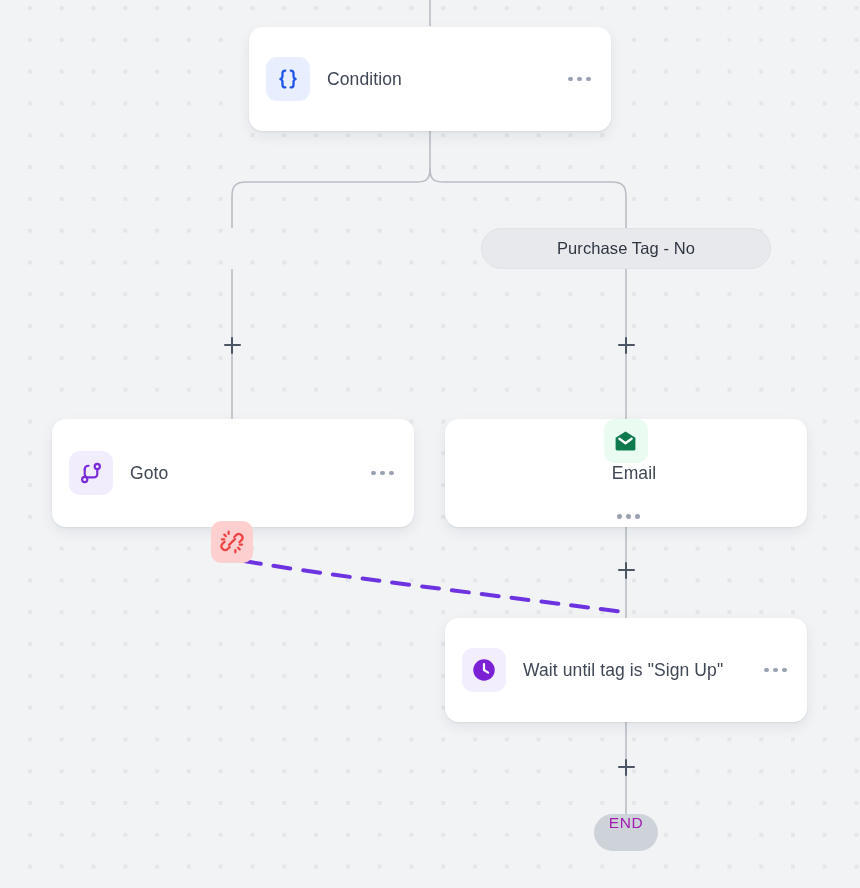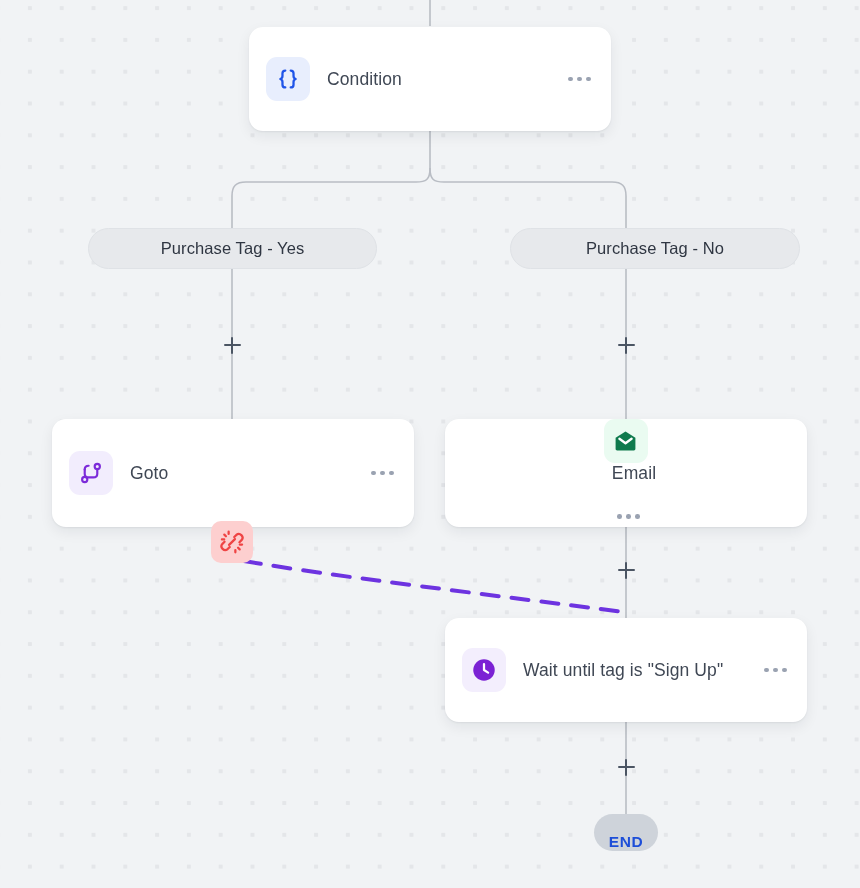--- a/index.html
+++ b/index.html
@@ -105,26 +105,25 @@
   }
 
   
   .end-pill {
     position: absolute;
     box-sizing: border-box;
     height: 37px;
     border-radius: 19px;
     background: #ced3da;
     display: flex;
-    align-items: flex-end;
+    align-items: flex-start;
     justify-content: center;
     font-size: 15.5px;
-    color: #1d4ed8;
+    color: #a21caf;
     letter-spacing: .6px;
-    font-weight: bold;
   }
 
   
   .plus {
     position: absolute;
     width: 26px;
     height: 26px;
     display: flex;
     align-items: center;
     justify-content: center;
@@ -209,25 +208,22 @@
       </svg>
     </div>
     <div class="node-label">Condition</div>
     <div class="kebab">
       <i></i>
         <i></i>
         <i></i>
     </div>
   </div>
 
-  <div class="branch-pill" style="left:88px; top:228px; width:289px;">
-    <span>Purchase Tag - Yes</span>
-  </div>
-
-  <div class="branch-pill" style="left:510px; top:228px; width:290px;">
+
+  <div class="branch-pill" style="left:481px; top:228px; width:290px;">
     <span>Purchase Tag - No</span>
   </div>
 
   <div class="plus" style="left:219px; top:332px;"></div>
   <div class="plus" style="left:613px; top:332px;"></div>
   <div class="plus" style="left:613px; top:557px;"></div>
   <div class="plus" style="left:613px; top:754px;"></div>
 
   <div class="node" style="left:52px; top:419px; width:362px; height:108px;">
     <div class="node-icon" style="background:#f2edfd;">

